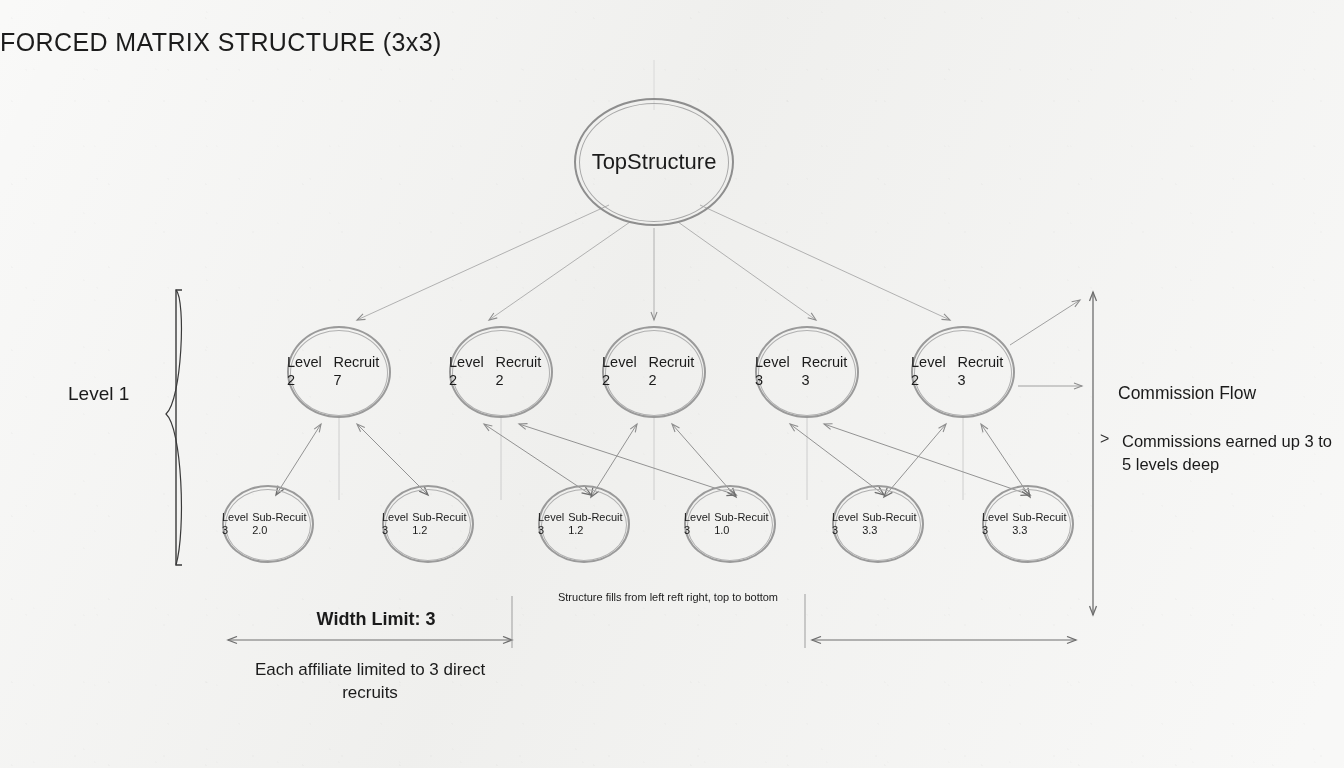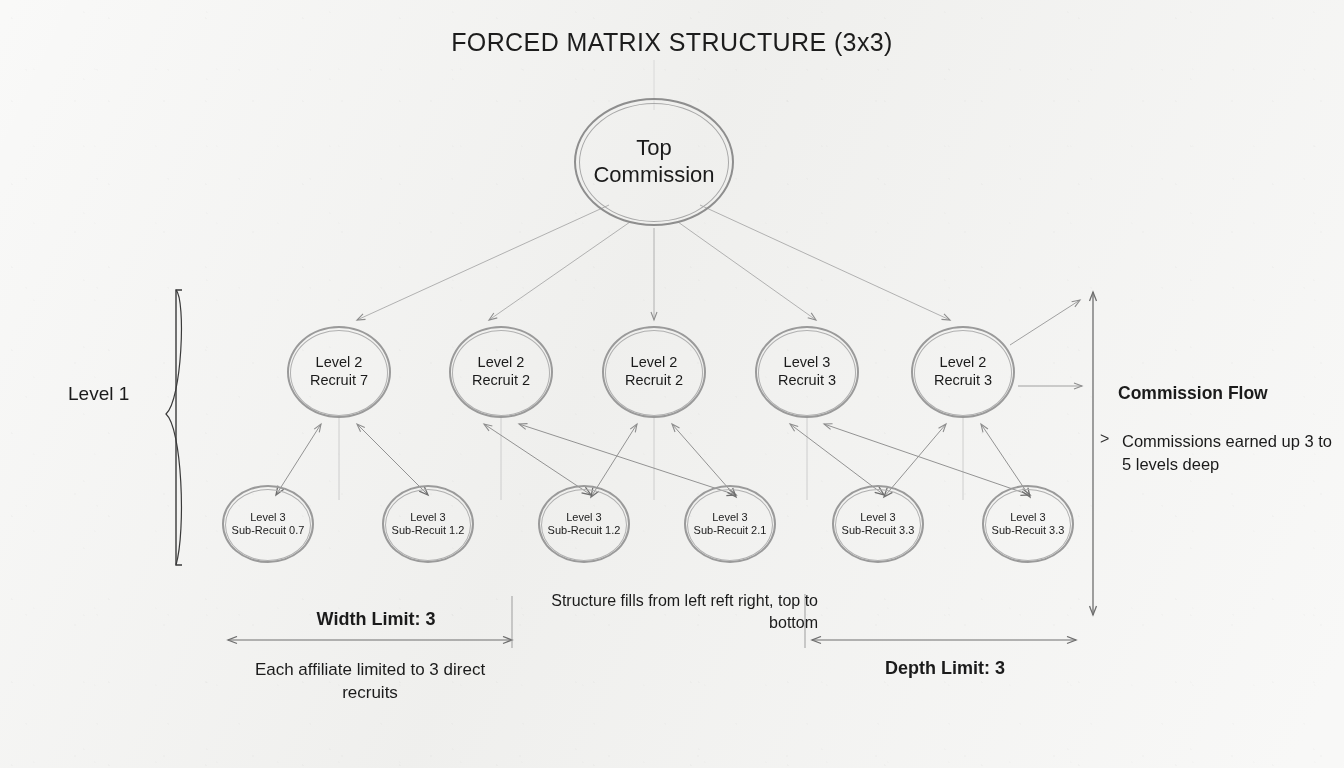--- a/index.html
+++ b/index.html
@@ -24,43 +24,41 @@
     overflow: hidden;
     font-family: "Liberation Sans", sans-serif;
     color: #1b1b1b;
   }
 
   
   .title {
     position: absolute;
     left: 0; right: 0;
     top: 28px;
-    text-align: center;
     font-size: 25px;
     letter-spacing: 0.4px;
     color: #1c1c1c;
   }
 
   
   #wires {
     position: absolute;
     left: 0; top: 0;
     width: 1344px;
     height: 768px;
     pointer-events: none;
   }
 
   
   .node {
     position: absolute;
     display: flex;
-    flex-direction: column;
+    flex-direction: row;
     align-items: center;
     justify-content: center;
-    text-align: center;
     border-radius: 50%;
     box-sizing: border-box;
     background: transparent;
     line-height: 1.22;
   }
   
   .node::before,
   .node::after {
     content: "";
     position: absolute;
@@ -96,21 +94,21 @@
   
   .ann { position: absolute; }
 
   #level1-label {
     left: 68px; top: 383px;
     font-size: 19px;
   }
   #commission-title {
     left: 1118px; top: 383px;
     font-size: 17.5px;
-    font-weight: bold;
+    font-weight: normal;
   }
   #commission-note {
     left: 1122px; top: 430px;
     width: 214px;
     font-size: 16.5px;
     line-height: 1.38;
   }
   #commission-bullet {
     left: 1100px; top: 430px;
     font-size: 16px;
@@ -126,23 +124,23 @@
   #width-limit-note {
     left: 225px; top: 658px;
     width: 290px;
     font-size: 17px;
     line-height: 1.36;
     text-align: center;
   }
   #fill-note {
     left: 518px; top: 590px;
     width: 300px;
-    font-size: 16px;
+    font-size: 11px;
     line-height: 1.36;
-    text-align: right;
+    text-align: center;
   }
   #depth-limit-label {
     left: 805px; top: 658px;
     width: 280px;
     font-weight: bold;
     font-size: 18px;
     text-align: center;
   }
 </style>
 </head>
@@ -208,21 +206,21 @@
 
     <line x1="228" y1="640" x2="512" y2="640" stroke="#6e6e6e" stroke-width="1.2" marker-start="url(#ah-start)" marker-end="url(#ah-dark)"></line>
     <line x1="512" y1="596" x2="512" y2="648" stroke="#9d9d9d" stroke-width="1"></line>
 
     <line x1="812" y1="640" x2="1076" y2="640" stroke="#6e6e6e" stroke-width="1.2" marker-start="url(#ah-start)" marker-end="url(#ah-dark)"></line>
     <line x1="805" y1="594" x2="805" y2="648" stroke="#9d9d9d" stroke-width="1"></line>
   </svg>
 
   <div class="node node-top" style="left:574px; top:98px;">
     <span class="node-label">Top</span>
-    <span class="node-label">Commission</span>
+    <span class="node-label">Structure</span>
   </div>
 
   <div class="node node-mid" style="left:287px; top:326px;">
     <span class="node-label">Level 2</span>
     <span class="node-label">Recruit 7</span>
   </div>
   <div class="node node-mid" style="left:449px; top:326px;">
     <span class="node-label">Level 2</span>
     <span class="node-label">Recruit 2</span>
   </div>
@@ -234,33 +232,33 @@
     <span class="node-label">Level 3</span>
     <span class="node-label">Recruit 3</span>
   </div>
   <div class="node node-mid" style="left:911px; top:326px;">
     <span class="node-label">Level 2</span>
     <span class="node-label">Recruit 3</span>
   </div>
 
   <div class="node node-leaf" style="left:222px; top:485px;">
     <span class="node-label">Level 3</span>
-    <span class="node-label">Sub-Recuit 0.7</span>
+    <span class="node-label">Sub-Recuit 2.0</span>
   </div>
   <div class="node node-leaf" style="left:382px; top:485px;">
     <span class="node-label">Level 3</span>
     <span class="node-label">Sub-Recuit 1.2</span>
   </div>
   <div class="node node-leaf" style="left:538px; top:485px;">
     <span class="node-label">Level 3</span>
     <span class="node-label">Sub-Recuit 1.2</span>
   </div>
   <div class="node node-leaf" style="left:684px; top:485px;">
     <span class="node-label">Level 3</span>
-    <span class="node-label">Sub-Recuit 2.1</span>
+    <span class="node-label">Sub-Recuit 1.0</span>
   </div>
   <div class="node node-leaf" style="left:832px; top:485px;">
     <span class="node-label">Level 3</span>
     <span class="node-label">Sub-Recuit 3.3</span>
   </div>
   <div class="node node-leaf" style="left:982px; top:485px;">
     <span class="node-label">Level 3</span>
     <span class="node-label">Sub-Recuit 3.3</span>
   </div>
 
@@ -271,15 +269,14 @@
   <div class="ann" id="commission-bullet">&gt;</div>
 
   <div class="ann" id="commission-note">Commissions earned up 3 to 5 levels deep</div>
 
   <div class="ann" id="width-limit-label">Width Limit: 3</div>
 
   <div class="ann" id="width-limit-note">Each affiliate limited to 3 direct recruits</div>
 
   <div class="ann" id="fill-note">Structure fills from left reft right, top to bottom</div>
 
-  <div class="ann" id="depth-limit-label">Depth Limit: 3</div>
 
 </div>
 
 </body></html>

